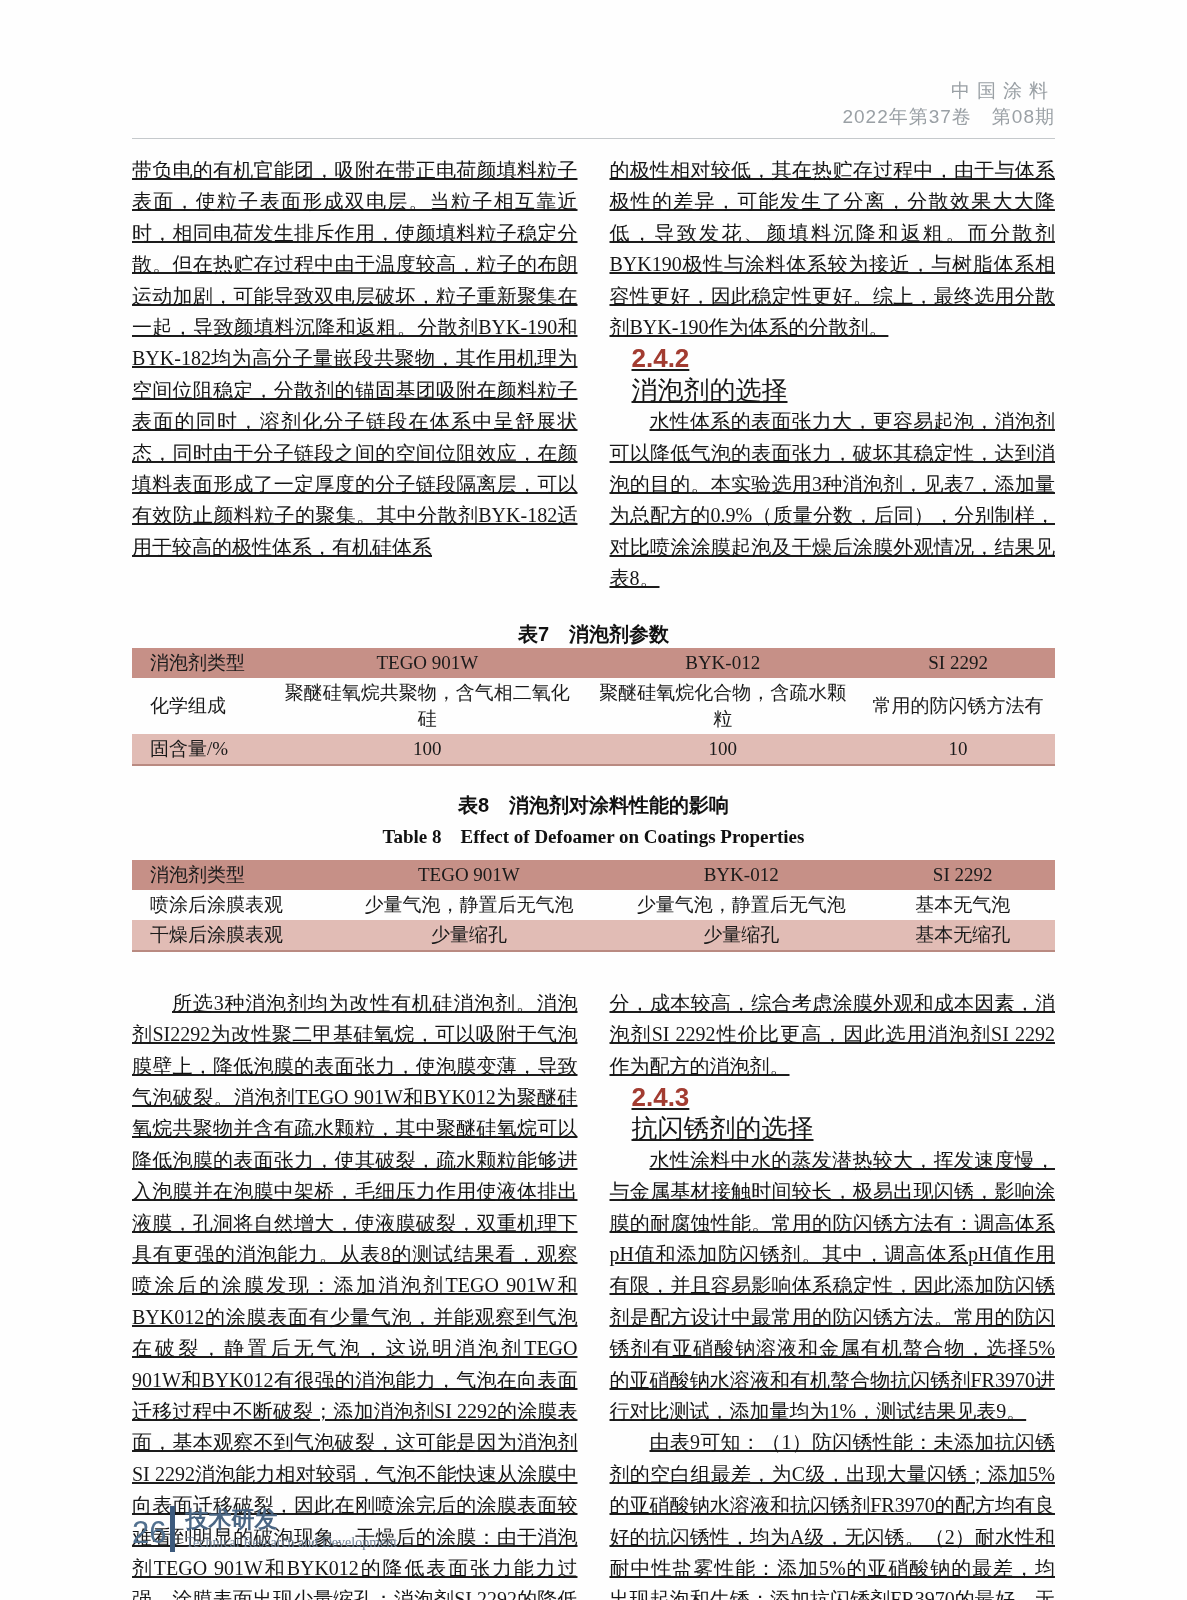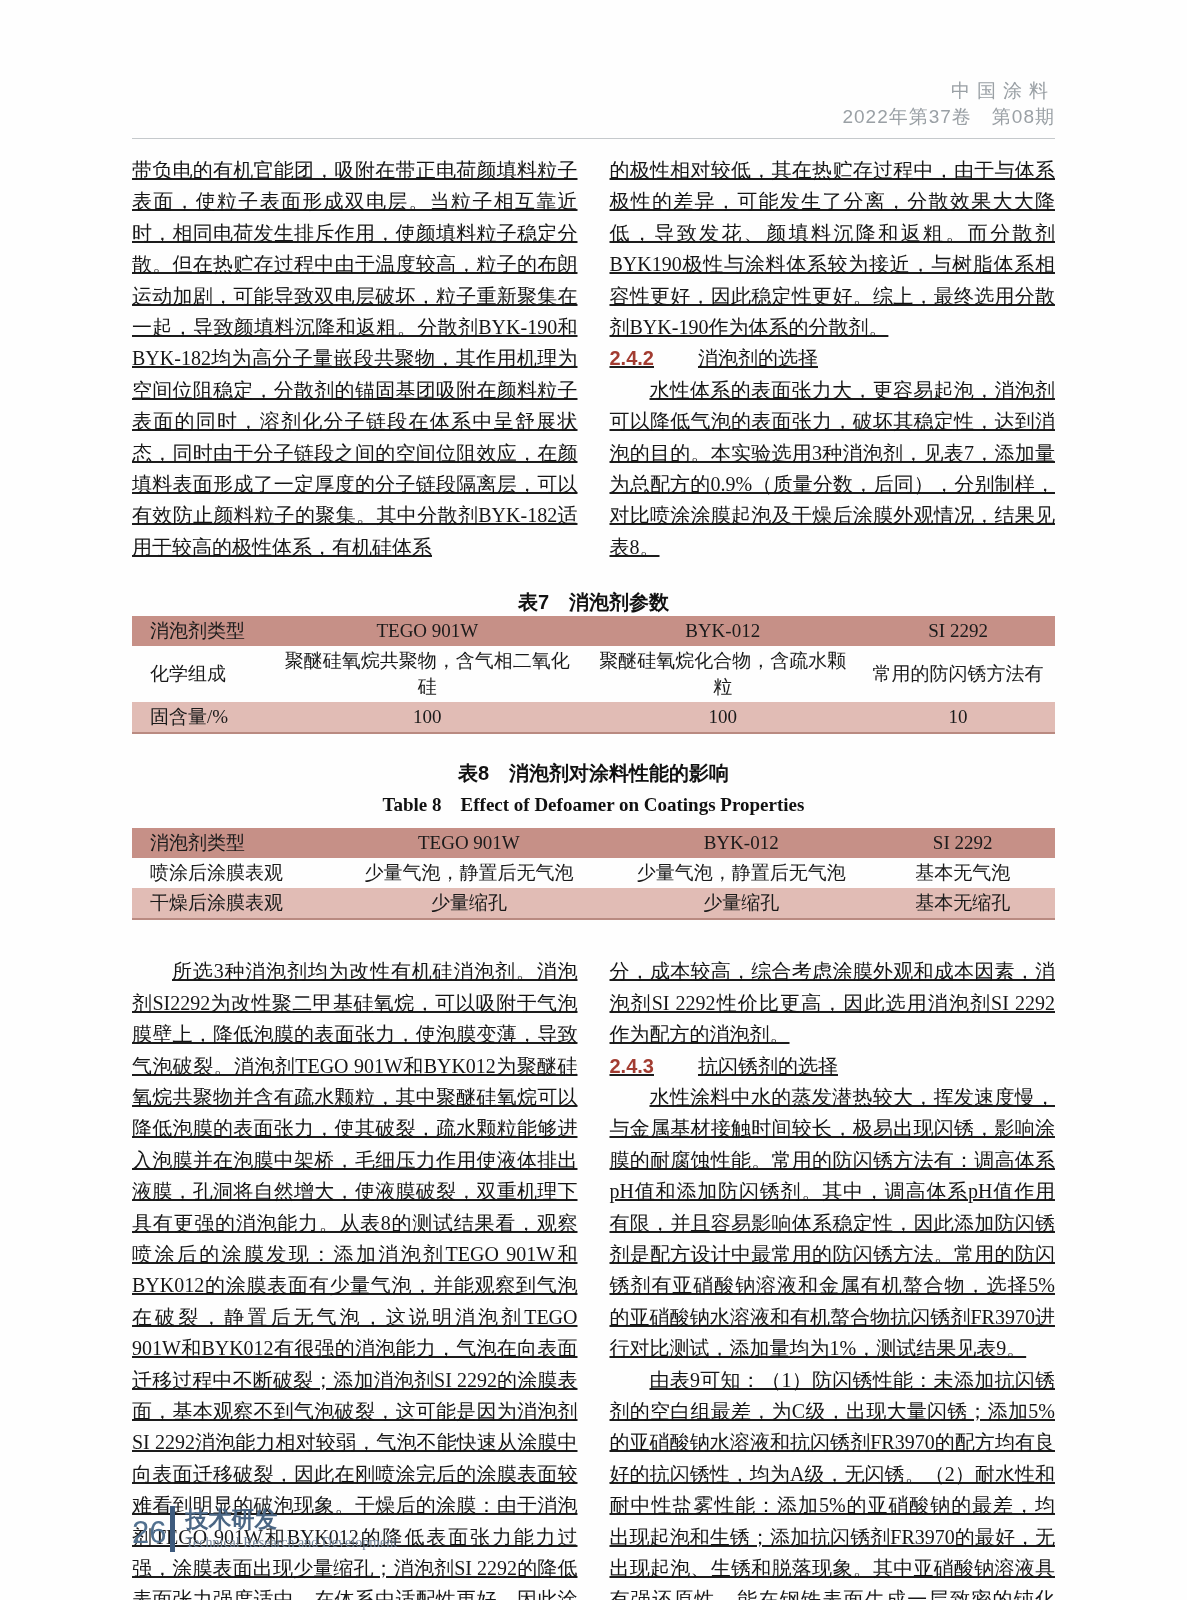--- a/index.html
+++ b/index.html
@@ -39,24 +39,25 @@
     font-size: 20px;
     line-height: 31.4px;
     text-align: justify;
     color: #161616;
   }
   .para.indent { text-indent: 2em; }
   .two-col.top { margin-top: 16px; }
   .two-col.bottom { margin-top: 36px; }
 
   .section-heading {
-    font-size: 20px;
+    font-size: 26px;
     line-height: 31.4px;
     display: flex;
     align-items: baseline;
+    flex-direction: column;
   }
   .sec-num {
     color: #a23c31;
     font-family: "Liberation Sans", "DejaVu Sans", sans-serif;
     font-weight: bold;
     margin-right: 22px;
   }
   .sec-title { color: #161616; margin-left: 22px; }
 
   

